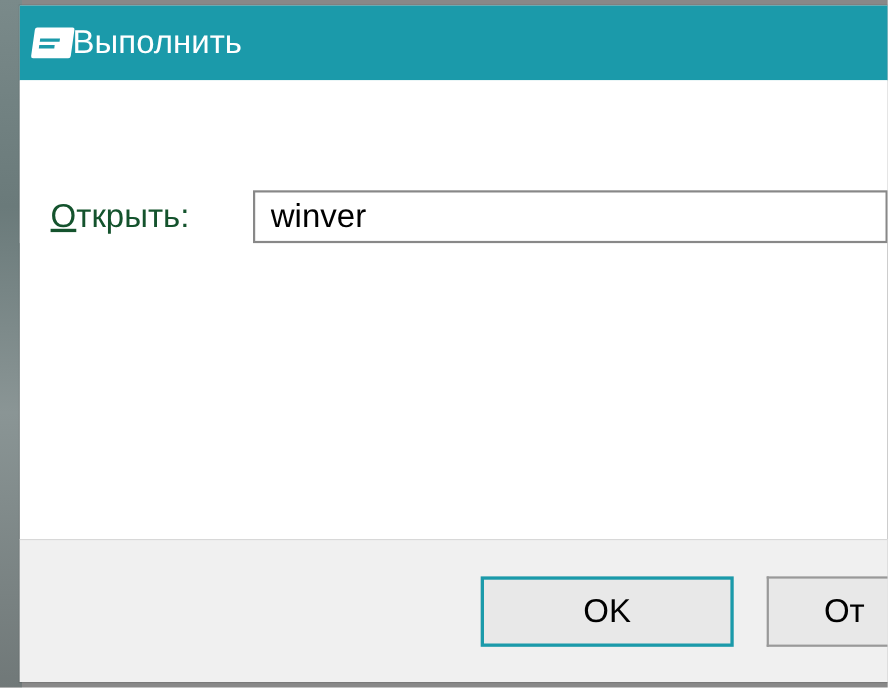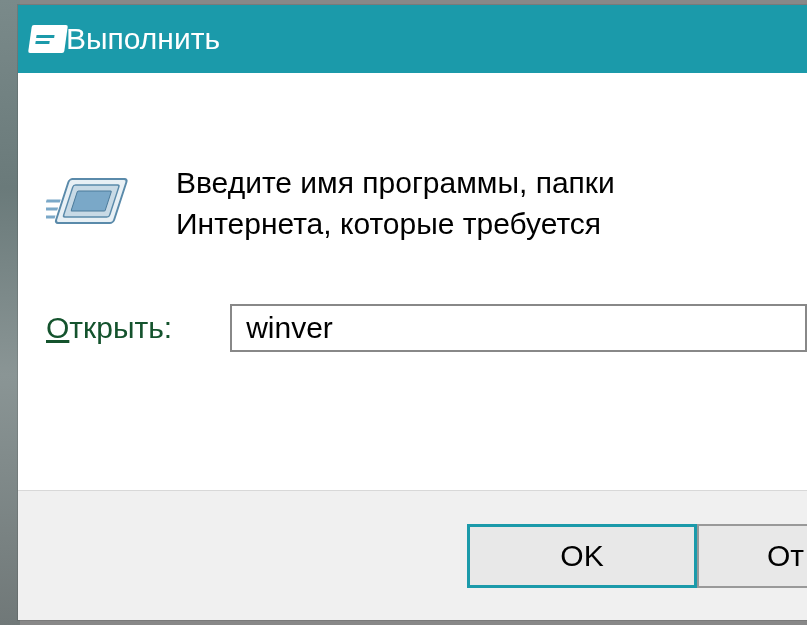--- a/index.html
+++ b/index.html
@@ -127,20 +127,21 @@
       position: absolute;
       bottom: 0;
       left: 0;
       right: 0;
       height: 130px;
       background: #f0f0f0;
       border-top: 1px solid #d8d8d8;
       display: flex;
       align-items: center;
       justify-content: flex-end;
+      gap: 30px;
       padding-right: 0;
     }
     .btn {
       height: 64px;
       min-width: 230px;
       border: 2px solid #999999;
       background: #e8e8e8;
       font-size: 30px;
       font-family: 'Segoe UI', Tahoma, sans-serif;
       color: #000000;
@@ -148,56 +149,38 @@
       display: flex;
       align-items: center;
       justify-content: center;
     }
     .btn-ok {
       border: 3px solid #1b9aaa;
     }
     .btn-cancel {
       min-width: 110px;
       justify-content: flex-start;
-      padding-left: 68px;
+      padding-left: 50px;
       border-right: none;
     }
   </style>
 </head>
 <body>
 
 <div class="desktop-bg"></div>
 
 <div class="window">
 
   <div class="titlebar">
     <div class="titlebar-icon"></div>
     <div class="titlebar-text">Выполнить</div>
   </div>
 
   <div class="content">
 
-    <div class="intro-row">
-      <div class="run-icon">
-        <svg viewBox="0 0 90 70">
-          <g transform="skewX(-18)">
-            <rect x="26" y="8" width="58" height="44" rx="3" fill="#e8f0f5" stroke="#5a8aaa" stroke-width="2"></rect>
-            <rect x="32" y="14" width="46" height="32" rx="2" fill="#c8dae6" stroke="#5a8aaa" stroke-width="1.5"></rect>
-            <rect x="38" y="20" width="34" height="20" rx="1" fill="#7aa8c8" stroke="#4a7a9a" stroke-width="1"></rect>
-            <line x1="10" y1="30" x2="24" y2="30" stroke="#7aa8c8" stroke-width="3"></line>
-            <line x1="6" y1="38" x2="24" y2="38" stroke="#7aa8c8" stroke-width="3"></line>
-            <line x1="12" y1="46" x2="24" y2="46" stroke="#7aa8c8" stroke-width="3"></line>
-          </g>
-        </svg>
-      </div>
-      <div class="intro-text">
-        <span>Введите имя программы, папки</span><br>
-        <span>Интернета, которые требуется</span>
-      </div>
-    </div>
 
     <div class="input-row">
       <div class="input-label">
         <span class="underline">О</span><span>ткрыть:</span>
       </div>
       <input type="text" class="command-input" value="winver" style="">
     </div>
 
   </div>
 

